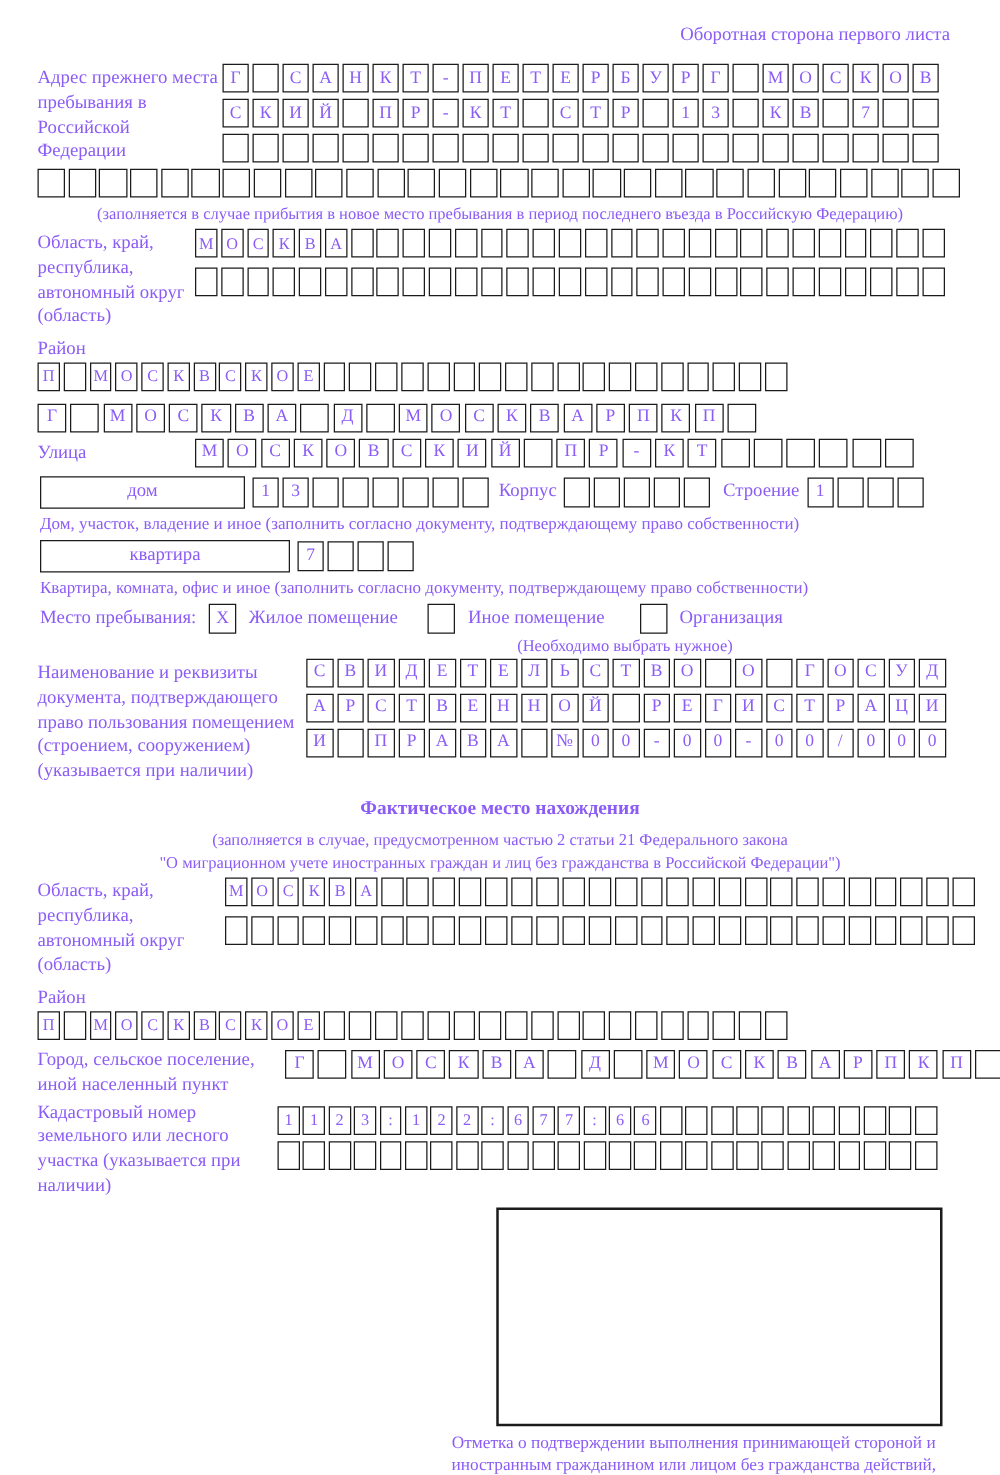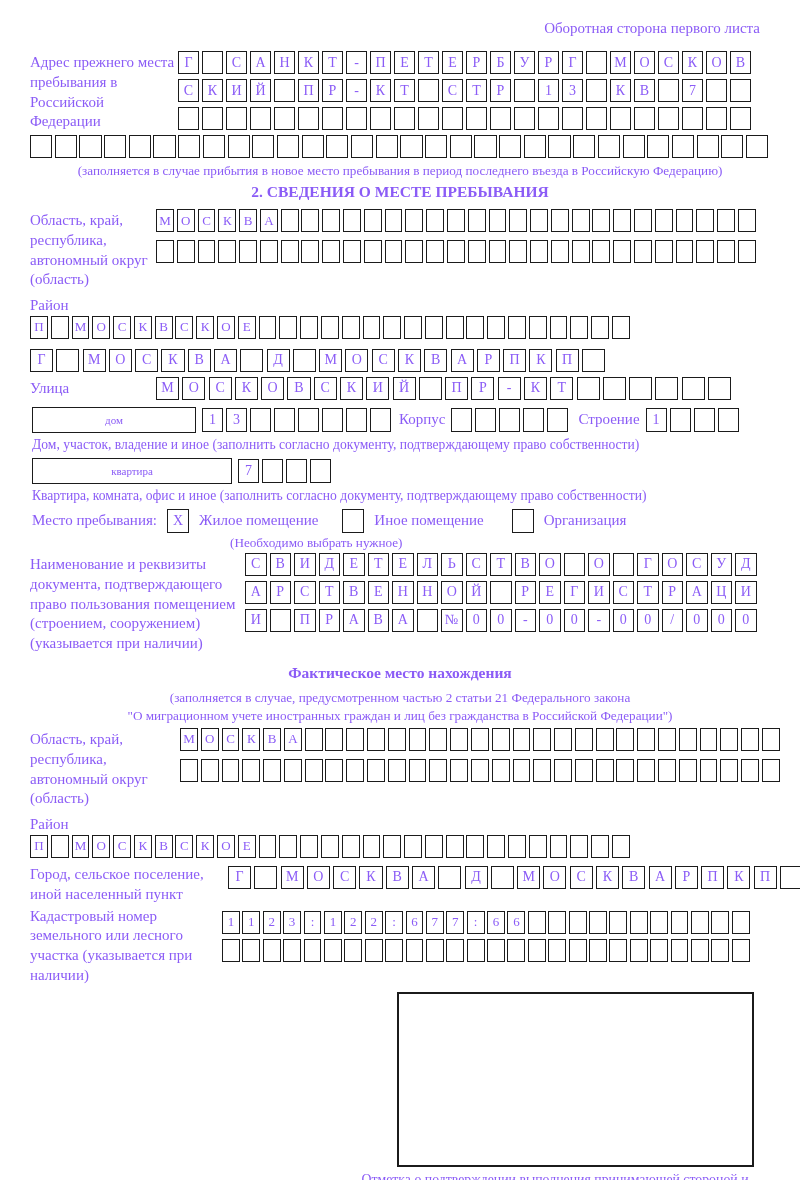--- a/index.html
+++ b/index.html
@@ -33,21 +33,21 @@
   .c22{gap:3.2px;} .c22 .cell{width:23.1px;height:23px;}
   .c26{gap:2.5px;} .c26 .cell{width:17.9px;height:23px;font-size:13px;}
   .c21d{gap:3px;}  .c21d .cell{width:21.5px;height:23px;}
   .cs{gap:3px;}    .cs .cell{width:21px;height:24px;}
   .caption{font-size:13.2px;text-align:center;margin:0 0 4px 0;font-family:Liberation Serif, serif;}
   .caption-left{font-size:13.6px;margin:1px 0 5px 2px;}
   .sec-title{text-align:center;font-weight:bold;font-size:15.5px;margin:4px 0 8px 0;}
   .inline-label{font-size:15px;}
   .namebox{
     box-sizing:border-box;border:1.6px solid #1b1b1b;height:26px;
-    display:flex;align-items:center;justify-content:center;font-size:11px;
+    display:flex;align-items:center;justify-content:center;font-size:15px;
   }
   .checkbox{
     box-sizing:border-box;border:1.6px solid #1b1b1b;width:22px;height:24px;
     display:flex;align-items:center;justify-content:center;font-size:14px;flex-shrink:0;
   }
   .stamp-box{
     box-sizing:border-box;border:2px solid #1b1b1b;
     width:357px;height:175px;margin-left:367px;margin-top:6px;
   }
   .stamp-caption{
@@ -173,21 +173,20 @@
       <div class="cell"></div>
       <div class="cell"></div>
       <div class="cell"></div>
       <div class="cell"></div>
       <div class="cell"></div>
       <div class="cell"></div>
       <div class="cell"></div>
     </div>
   <div class="caption">(заполняется в случае прибытия в новое место пребывания в период последнего въезда в Российскую Федерацию)</div>
 
-  <div class="sec-title">2. СВЕДЕНИЯ О МЕСТЕ ПРЕБЫВАНИЯ</div>
 
   <div class="field-row">
     <div class="flabel w126">Область, край, республика, автономный округ (область)</div>
     <div class="rows">
       <div class="cellrow c29">
           <div class="cell">М</div>
           <div class="cell">О</div>
           <div class="cell">С</div>
           <div class="cell">К</div>
           <div class="cell">В</div>
@@ -389,21 +388,21 @@
 
   <div style="display:flex;align-items:center;gap:10px;margin:4px 0 2px 2px;">
     <span class="inline-label">Место пребывания:</span>
     <span class="checkbox">X</span>
     <span class="inline-label">Жилое помещение</span>
     <span class="checkbox" style="margin-left:14px;"></span>
     <span class="inline-label">Иное помещение</span>
     <span class="checkbox" style="margin-left:18px;"></span>
     <span class="inline-label">Организация</span>
   </div>
-  <div class="caption" style="text-align:left;margin-left:200px;margin-bottom:2px;">(Необходимо выбрать нужное)</div>
+  <div class="caption" style="text-align:center;margin-left:200px;margin-bottom:2px;">(Необходимо выбрать нужное)</div>
 
   <div class="field-row">
     <div class="flabel w215">Наименование и реквизиты документа, подтверждающего право пользования помещением (строением, сооружением) (указывается при наличии)</div>
     <div class="rows">
       <div class="cellrow c21d">
           <div class="cell">С</div>
           <div class="cell">В</div>
           <div class="cell">И</div>
           <div class="cell">Д</div>
           <div class="cell">Е</div>

